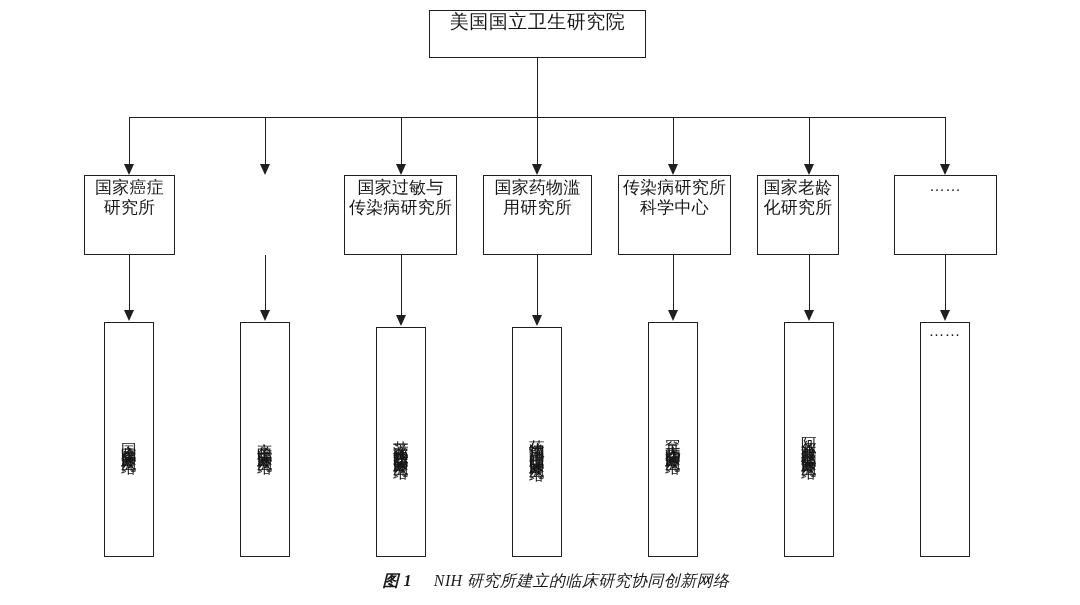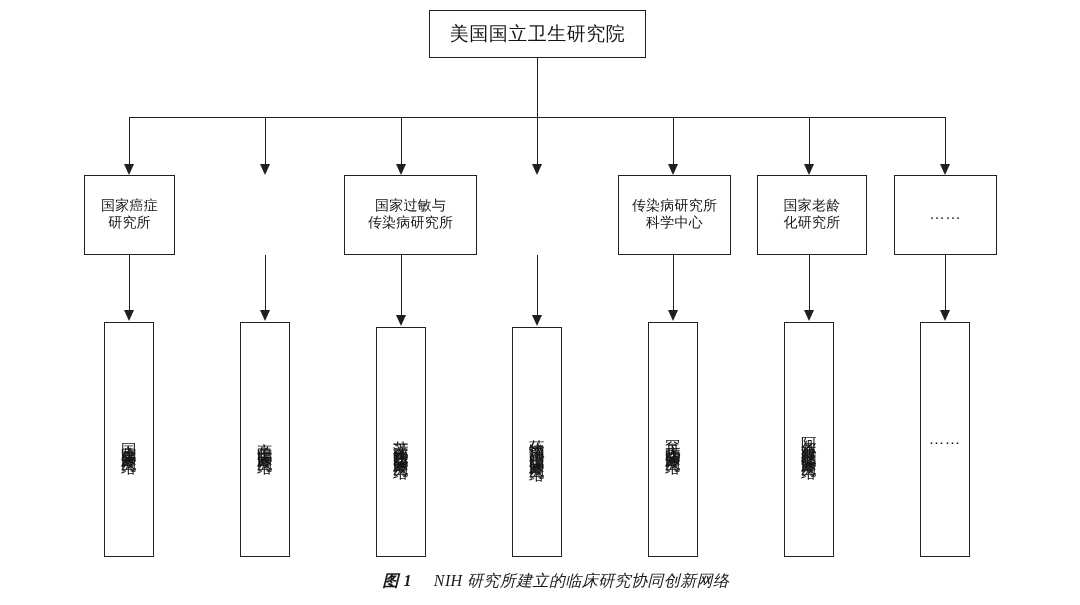--- a/index.html
+++ b/index.html
@@ -18,32 +18,31 @@
     background: #ffffff;
     overflow: hidden;
   }
   
   .node {
     position: absolute;
     box-sizing: border-box;
     border: 1.6px solid #1f1f1f;
     background: #ffffff;
     display: flex;
-    align-items: center;
     justify-content: center;
     text-align: center;
     line-height: 1.18;
     color: #161616;
   }
   .node.root {
     font-size: 19px;
     letter-spacing: 0.5px;
   }
   .node.inst {
-    font-size: 14px;
+    font-size: 17px;
     letter-spacing: 0.2px;
     padding: 2px 3px;
   }
   .node.inst .txt {
     display: block;
     white-space: pre-line;
   }
   .node.net {
     font-size: 15.5px;
     letter-spacing: 0.4px;
@@ -131,32 +130,36 @@
 
   <div class="vline" style="left:945px; top:117px; height:48px;"></div>
   <div class="arrow" style="left:940px; top:164px;"></div>
 
   <div class="node inst" style="left:84px; top:175px; width:91px; height:80px;">
     <span class="txt">国家癌症
 研究所</span>
   </div>
 
 
-  <div class="node inst" style="left:344px; top:175px; width:133px; height:80px;">
+  <div class="node inst" style="left:344px; top:175px; width:113px; height:80px;">
     <span class="txt">国家过敏与
 传染病研究所</span>
   </div>
 
+  <div class="node inst" style="left:483px; top:175px; width:109px; height:80px;">
+    <span class="txt">国家药物滥
+用研究所</span>
+  </div>
 
   <div class="node inst" style="left:618px; top:175px; width:113px; height:80px;">
     <span class="txt">传染病研究所
 科学中心</span>
   </div>
 
-  <div class="node inst" style="left:757px; top:175px; width:110px; height:80px;">
+  <div class="node inst" style="left:757px; top:175px; width:82px; height:80px;">
     <span class="txt">国家老龄
 化研究所</span>
   </div>
 
   <div class="node inst ellipsis-node" style="left:894px; top:175px; width:103px; height:80px;">
     <span class="txt">……</span>
   </div>
 
   <div class="vline" style="left:129px; top:255px; height:56px;"></div>
   <div class="arrow" style="left:124px; top:310px;"></div>

